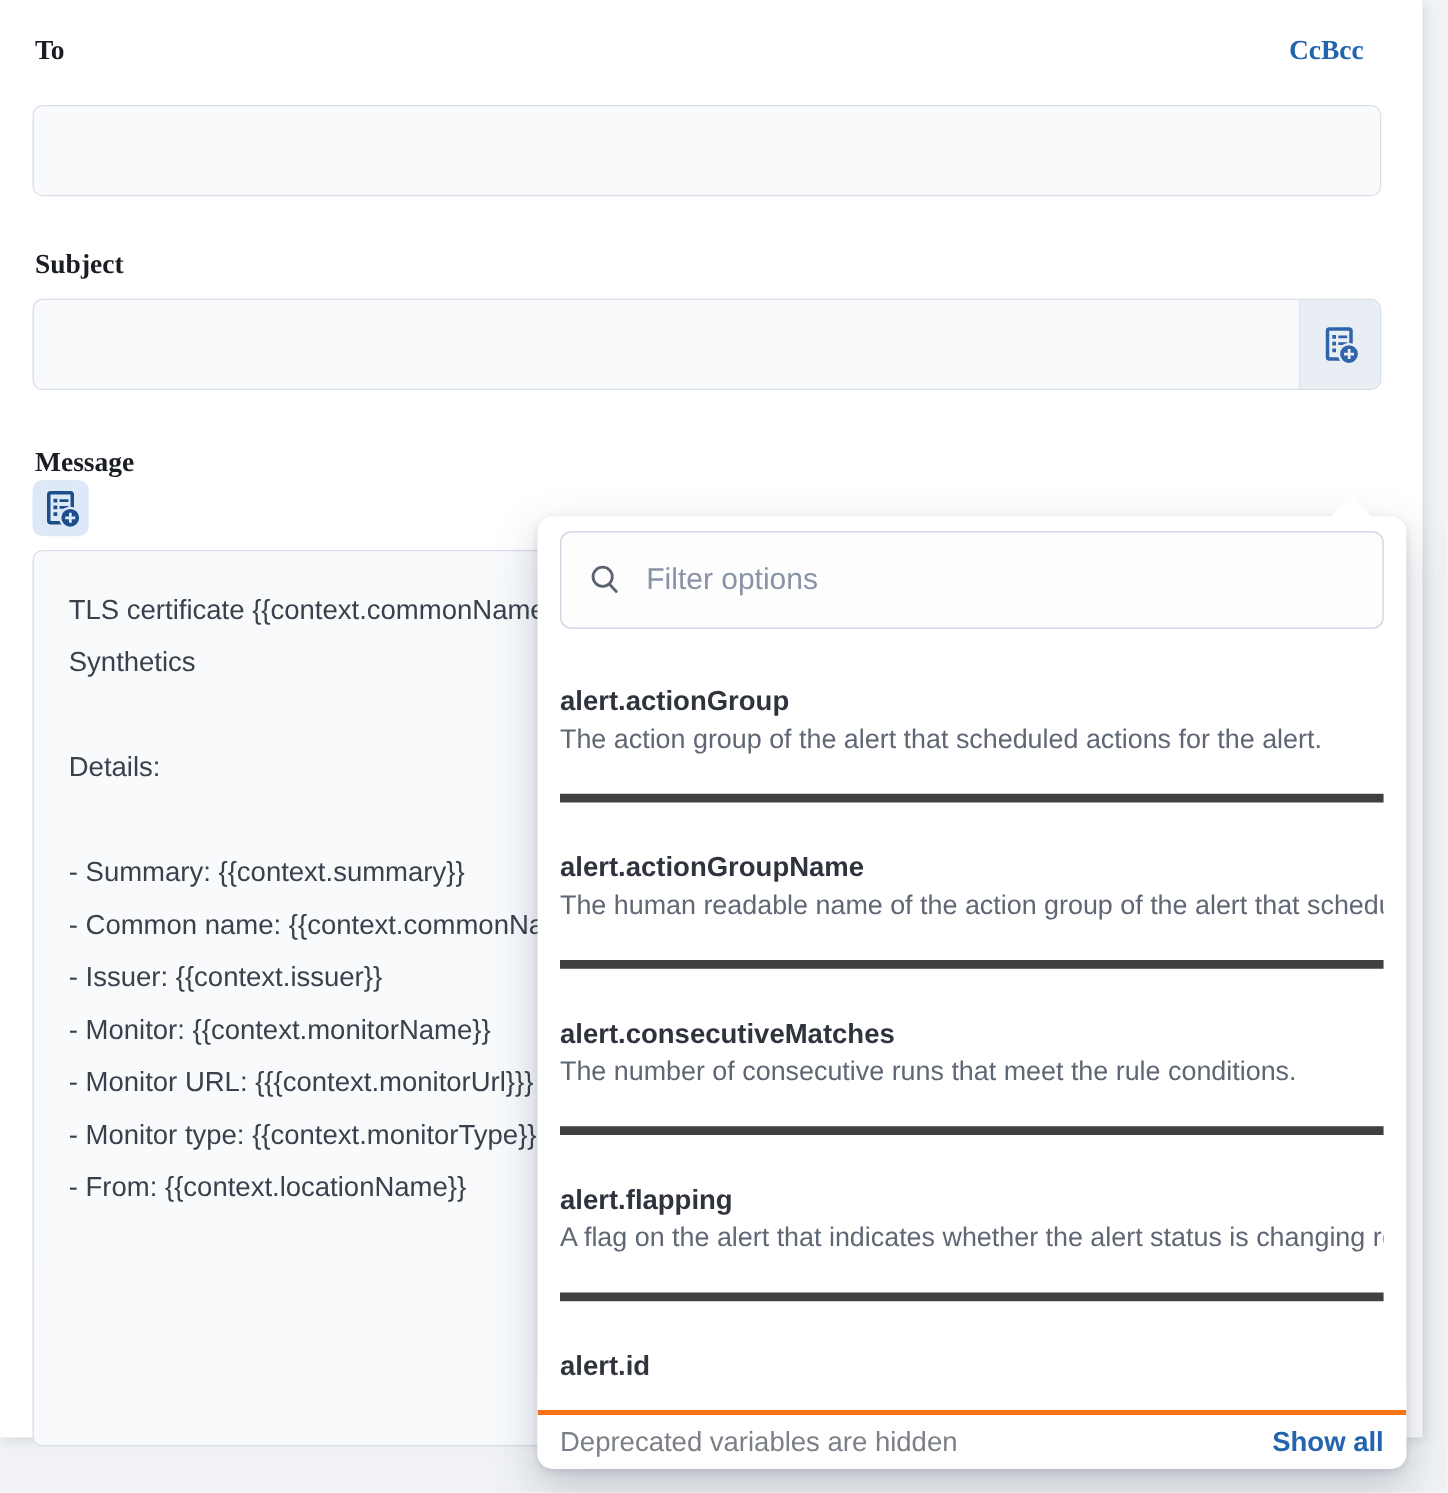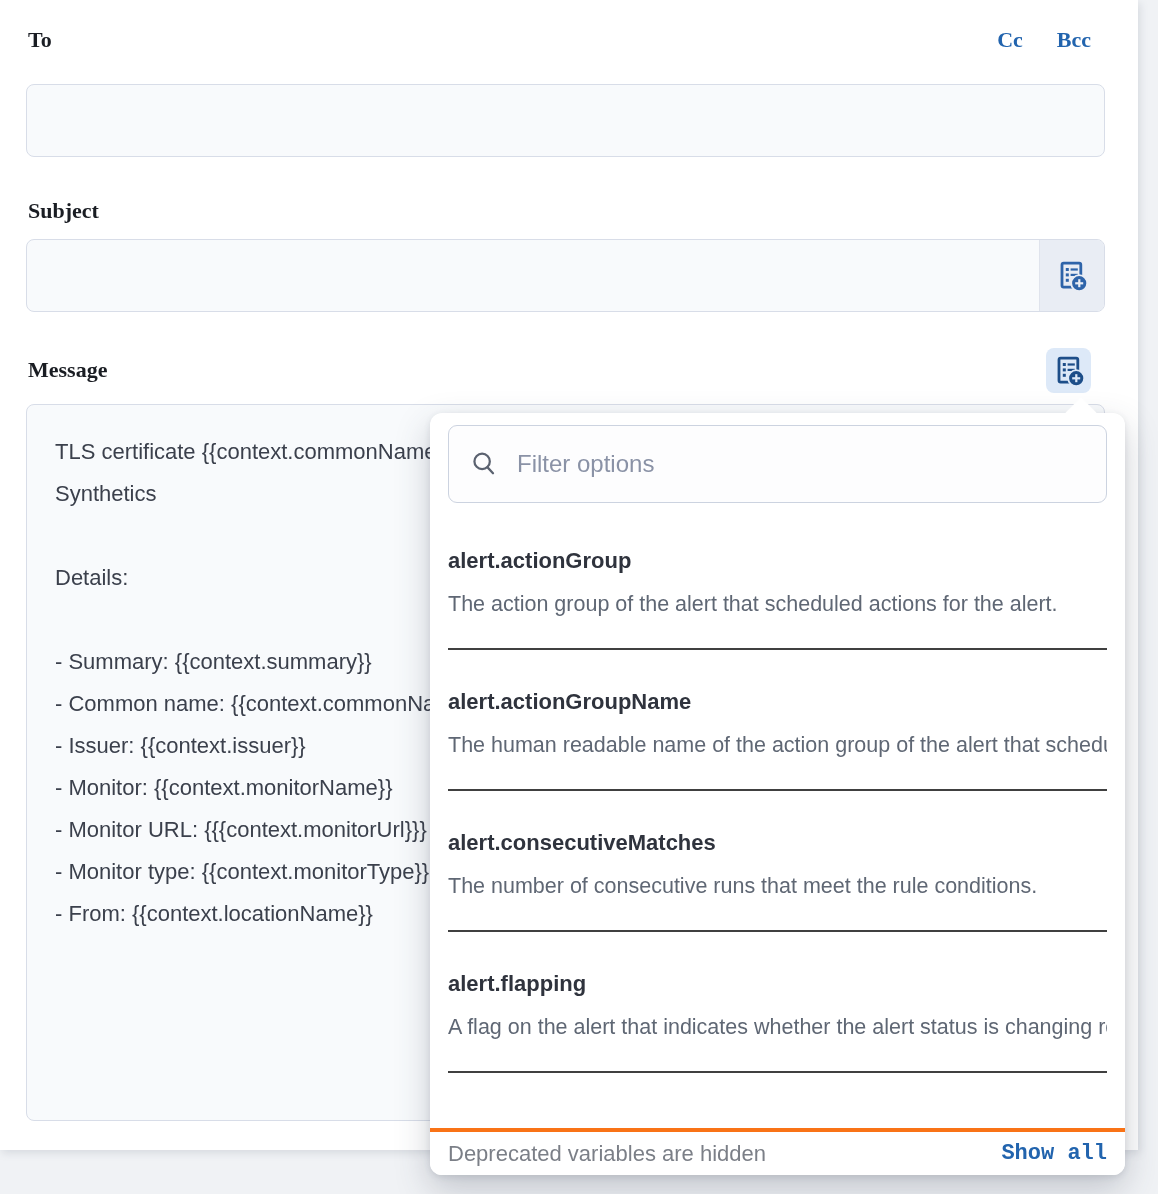--- a/index.html
+++ b/index.html
@@ -20,21 +20,21 @@
   .content { position:absolute; left:26px; top:0; width:1079px; }
 
   .field-row {
     display:flex; justify-content:space-between; align-items:baseline;font-family:Liberation Serif, serif;
   }
   .row-to { margin-top:26px; }
   .label {
     font-size:22px; font-weight:700; color:#1a1d23; line-height:28px;
     padding-left:2px;
   }
-  .links { display:flex; gap:34px; padding-right:14px; }
+  .links { display:flex; padding-right:14px; }
   .link {
     font-size:22px; font-weight:600; color:#2264ae; line-height:28px;
     cursor:pointer; text-decoration:none;
   }
   .input-box {
     margin-top:30px; height:73px; width:1079px;
     background:#f8fafc;
     border:1px solid #d8dde8; border-radius:8px;
     position:relative;
     font-size:22px; color:#3b404c;
@@ -48,21 +48,21 @@
   .subject-box { margin-top:14px; }
   .subject-box input { width:calc(100% - 65px); }
   .append {
     position:absolute; right:0; top:0; bottom:0; width:65px;
     background:#e9edf4;
     border-left:1px solid #dfe3ec;
     border-radius:0 7px 7px 0;
     display:flex; align-items:center; justify-content:center;
     cursor:pointer;
   }
-  .row-message { margin-top:36px; align-items:flex-start; }
+  .row-message { margin-top:36px; align-items:flex-start;flex-direction:column; }
   .row-message .label { margin-top:8px; }
   .icon-btn {
     width:45px; height:45px; border-radius:8px;
     background:#dde9f8;
     display:flex; align-items:center; justify-content:center;
     cursor:pointer; margin-right:14px;
   }
   .var-icon { display:block; }
   .message-box {
     margin-top:11px; width:1079px; height:717px;
@@ -99,42 +99,42 @@
     font:24px "Liberation Sans","DejaVu Sans",sans-serif; color:#3b404c;
     margin-left:18px;
   }
   .filter-input-box input::placeholder { color:#8a92a6; }
   .search-icon { flex:none; display:block; }
 
   .variable-list {
     position:absolute; left:18px; right:18px; top:90px; height:625px;
     overflow:hidden; padding-top:6px;
   }
-  .option { padding:38px 0 30px; border-bottom:2px solid #404040; cursor:pointer; }
+  .option { padding:38px 0 30px; border-bottom:7px solid #404040; cursor:pointer; }
   .option-name {
     font-size:22px; font-weight:700; color:#2f333d; line-height:28px;
     white-space:nowrap; overflow:hidden;
   }
   .option-desc {
-    margin-top:15px; font-size:21.5px; color:#5f6774; line-height:28px;
+    margin-top:2px; font-size:21.5px; color:#5f6774; line-height:28px;
     white-space:nowrap; overflow:hidden;
   }
   .list-fade {
     position:absolute; left:0; right:0; bottom:0; height:30px;
     background:linear-gradient(to bottom, rgba(255,255,255,0) 0%, #ffffff 60%);
     pointer-events:none;
   }
   .popover-footer {
     position:absolute; left:0; right:0; bottom:0; height:47px;
     border-top:4px solid #f97316;
     display:flex; align-items:center; justify-content:space-between;
     padding:0 18px; background:#ffffff; border-radius:0 0 12px 12px;
   }
   .footer-note { font-size:22px; color:#7b7f87; }
-  .show-all { font-size:22px; font-weight:600; color:#2264ae; cursor:pointer;font-family:Liberation Mono, monospace; }
+  .show-all { font-size:22px; font-weight:600; color:#2264ae; cursor:pointer; }
 </style>
 </head>
 <body>
 
 <div class="panel">
   <div class="content">
 
     <div class="field-row row-to">
       <div class="label">To</div>
       <div class="links">

